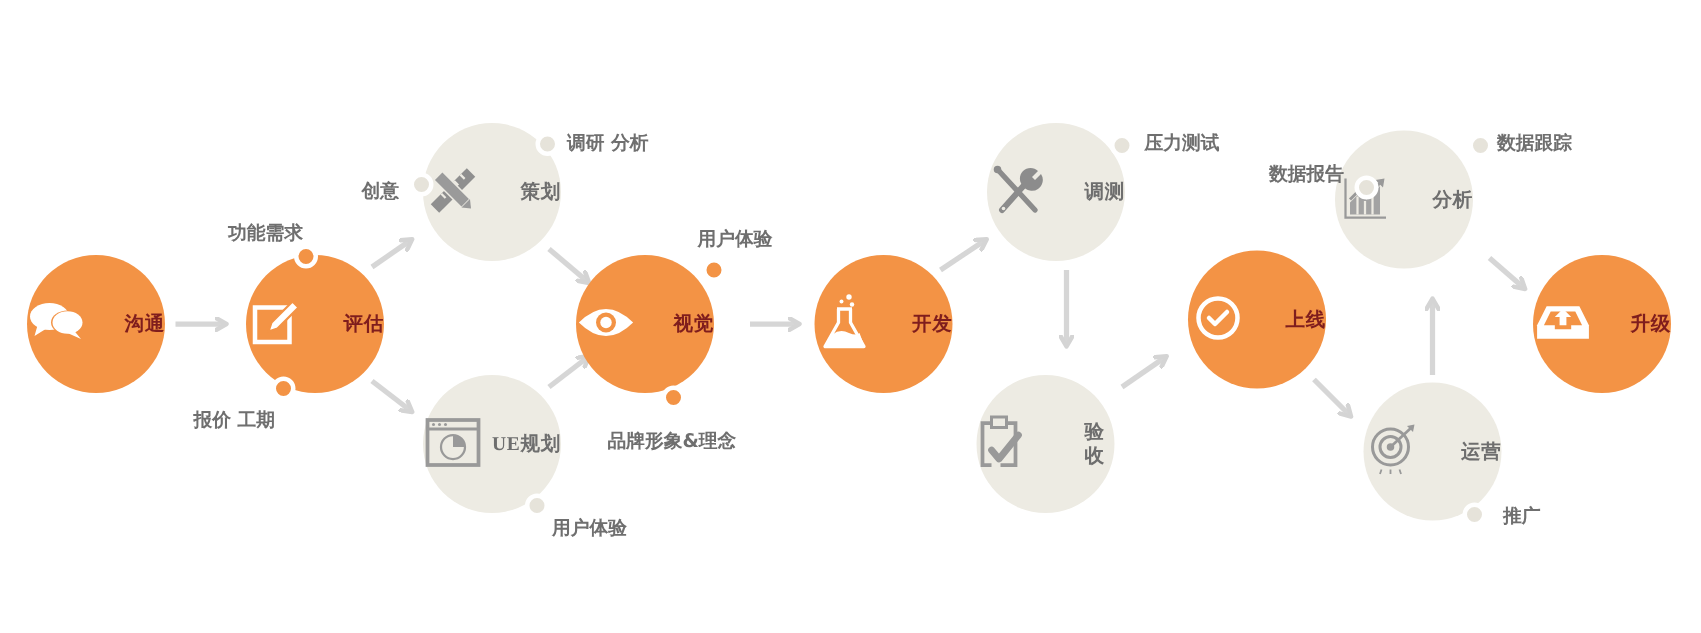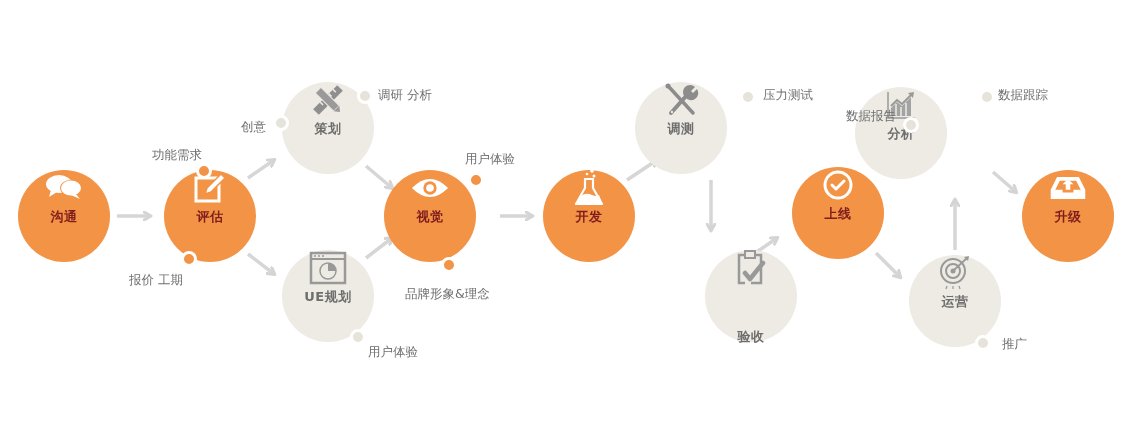--- a/index.html
+++ b/index.html
@@ -1,27 +1,27 @@
 <!DOCTYPE html>
 <html><head>
 <meta charset="utf-8">
 <style>
   html, body { margin:0; padding:0; }
   body { width:1134px; height:422px; background:#ffffff; position:relative; overflow:hidden;
          font-family:"DejaVu Sans","Liberation Sans",sans-serif; }
   .node { position:absolute; width:92px; height:92px; border-radius:50%; display:flex;
-          flex-direction:column; align-items:center; justify-content:flex-start; box-sizing:border-box; }
+          flex-direction:row; align-items:center; justify-content:space-between; box-sizing:border-box;font-family:Liberation Serif, serif; }
   .node.orange { background:#F39345; color:#7f1d1d; }
   .node.beige { background:#EDEBE3; color:#6e6e6e; }
   .node .icon { width:40px; height:36px; display:flex; align-items:center; justify-content:center; margin-bottom:3px; }
   .node .label { font-size:13px; font-weight:bold; letter-spacing:0.5px; line-height:16px; }
   .dot { position:absolute; width:10px; height:10px; border-radius:50%; box-sizing:content-box; border:3px solid #ffffff; }
   .dot.orange { background:#F39345; }
   .dot.beige { background:#E6E3DA; }
-  .note { position:absolute; font-size:12.5px; color:#6f6f6f; white-space:nowrap; line-height:14px; }
+  .note { position:absolute; font-size:12.5px; color:#6f6f6f; white-space:nowrap; line-height:14px;font-weight:bold; }
   svg.arrows { position:absolute; left:0; top:0; }
 </style>
 </head>
 <body>
 
 <svg class="arrows" width="1134" height="422" viewBox="0 0 1134 422">
   <defs>
     <marker id="ah" markerWidth="10" markerHeight="10" refX="7" refY="5" orient="auto" markerUnits="userSpaceOnUse">
       <path d="M1,1 L8,5 L1,9" fill="none" stroke="#D4D4D4" stroke-width="3" stroke-linecap="round" stroke-linejoin="round"></path>
     </marker>
@@ -123,56 +123,56 @@
       <circle cx="20" cy="3" r="1.8" fill="#fff"></circle>
         <circle cx="15" cy="6" r="1.3" fill="#fff"></circle>
         <circle cx="22" cy="8" r="1.5" fill="#fff"></circle>
       <path d="M12,11 L22,11 M13,11 L13,20 L4,36 L30,36 L21,20 L21,11" fill="none" stroke="#fff" stroke-width="2.2" stroke-linejoin="round"></path>
       <path d="M9,28 Q14,24 20,27 Q25,29 27,27 L30,35 L4,35 Z" fill="#fff"></path>
     </svg>
   </div>
   <div class="label">开发</div>
 </div>
 
-<div class="node beige" style="left:635px; top:82px;">
+<div class="node beige" style="left:658px; top:82px;">
   <div class="icon">
     <svg width="36" height="34" viewBox="0 0 36 34">
       <line x1="6" y1="4" x2="30" y2="30" stroke="#8c8c8c" stroke-width="3.5" stroke-linecap="round"></line>
       <circle cx="5" cy="3" r="2.5" fill="#8c8c8c"></circle>
       <line x1="8" y1="30" x2="24" y2="12" stroke="#8c8c8c" stroke-width="4" stroke-linecap="round"></line>
       <path d="M22,14 A7,7 0 1,1 32,4 L28,8 L30,10 L34,6 A7,7 0 0,1 22,14 Z" fill="#8c8c8c"></path>
       <circle cx="9" cy="29" r="1.2" fill="#EDEBE3"></circle>
     </svg>
   </div>
   <div class="label">调测</div>
 </div>
 <div class="dot beige" style="left:740px; top:89px;"></div>
 
-<div class="node beige" style="left:705px; top:250px;gap:40px;">
+<div class="node beige" style="left:651px; top:250px;gap:40px;">
   <div class="icon">
     <svg width="32" height="38" viewBox="0 0 32 38">
       <rect x="4" y="6" width="22" height="28" fill="none" stroke="#999" stroke-width="2.5" stroke-dasharray="60 6"></rect>
       <rect x="10" y="2" width="10" height="7" fill="#EDEBE3" stroke="#999" stroke-width="2"></rect>
       <path d="M10,24 L15,30 L28,14" fill="none" stroke="#999" stroke-width="4.5" stroke-linecap="round" stroke-linejoin="round"></path>
     </svg>
   </div>
   <div class="label">验收</div>
 </div>
 
 <div class="node orange" style="left:792px; top:167px;">
   <div class="icon">
     <svg width="32" height="32" viewBox="0 0 32 32">
       <circle cx="16" cy="16" r="13" fill="none" stroke="#fff" stroke-width="3"></circle>
       <path d="M10,16 L14,20 L22,12" fill="none" stroke="#fff" stroke-width="3" stroke-linecap="round" stroke-linejoin="round"></path>
     </svg>
   </div>
   <div class="label">上线</div>
 </div>
 
-<div class="node beige" style="left:855px; top:87px;">
+<div class="node beige" style="left:890px; top:87px;">
   <div class="icon">
     <svg width="32" height="30" viewBox="0 0 32 30">
       <path d="M3,2 L3,28 L30,28" fill="none" stroke="#999" stroke-width="1.5"></path>
       <path d="M6,26 L6,18 L12,12 L17,16 L26,7 L26,26 Z" fill="#a3a3a3"></path>
       <path d="M6,16 L12,10 L17,14 L27,4" fill="none" stroke="#999" stroke-width="2"></path>
       <path d="M23,3 L29,2 L28,8 Z" fill="#999"></path>
       <line x1="11" y1="14" x2="11" y2="26" stroke="#EDEBE3" stroke-width="1.5"></line>
       <line x1="16" y1="17" x2="16" y2="26" stroke="#EDEBE3" stroke-width="1.5"></line>
       <line x1="21" y1="13" x2="21" y2="26" stroke="#EDEBE3" stroke-width="1.5"></line>
     </svg>

